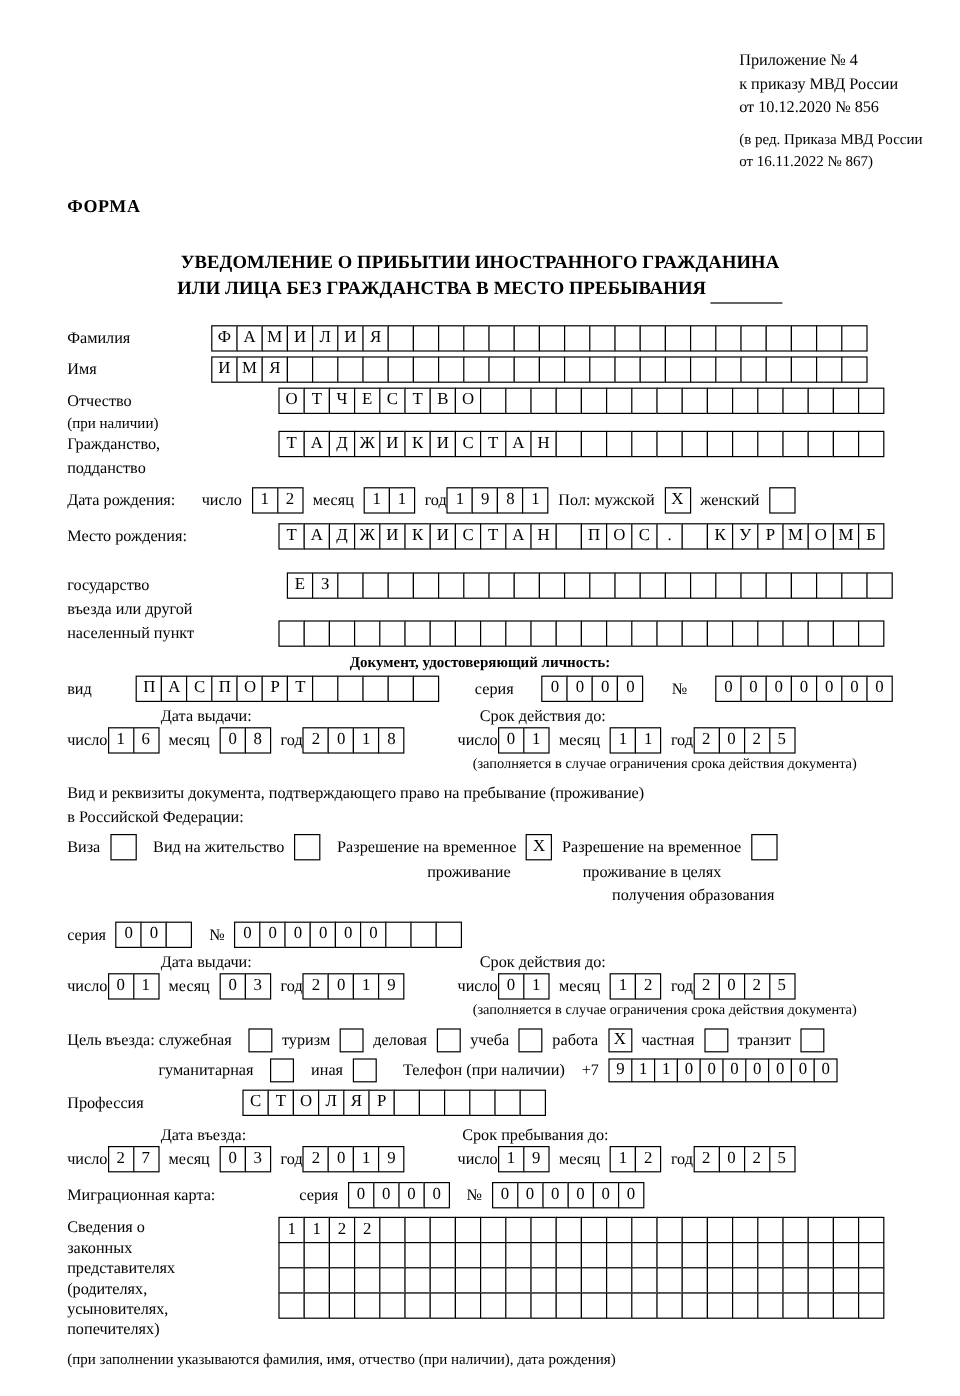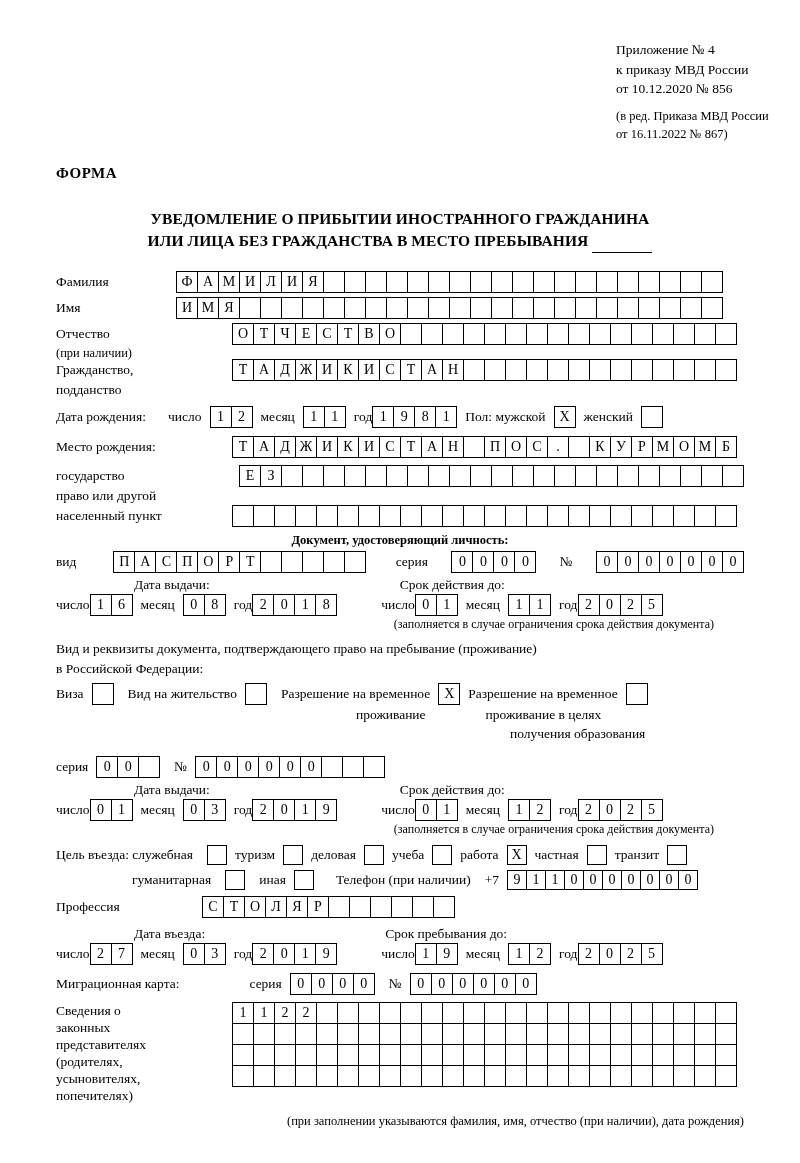--- a/index.html
+++ b/index.html
@@ -84,21 +84,21 @@
   }
   .note-right{
     font-size:12px;
     text-align:right;
     margin-top:1px;
     padding-right:30px;
   }
   .p-left{font-size:13.5px;margin-top:9px;}
   .small-txt{font-size:12.5px;}
   .bottom-note{
-    text-align:right;
+    text-align:left;
     font-size:12.5px;
     margin-top:10px;
   }
   .col-lines{display:flex;flex-direction:column;}
   .col-lines .boxes{margin-top:-1px;}
   .multiline-label{
     font-size:13.5px;
     line-height:1.25;
     width:112px;
   }
@@ -306,21 +306,21 @@
         <span class="bx"> </span>
         <span class="bx">К</span>
         <span class="bx">У</span>
         <span class="bx">Р</span>
         <span class="bx">М</span>
         <span class="bx">О</span>
         <span class="bx">М</span>
         <span class="bx">Б</span>
       </div>
   </div>
-  <div class="row" style="margin-top:7px;gap:16px;">
+  <div class="row" style="margin-top:19px;gap:16px;">
     <div class="lbl w150">государство</div>
     <div class="boxes" style="margin-left:26px;">
         <span class="bx first">Е</span>
         <span class="bx">З</span>
         <span class="bx"></span>
         <span class="bx"></span>
         <span class="bx"></span>
         <span class="bx"></span>
         <span class="bx"></span>
         <span class="bx"></span>
@@ -336,21 +336,21 @@
         <span class="bx"></span>
         <span class="bx"></span>
         <span class="bx"></span>
         <span class="bx"></span>
         <span class="bx"></span>
         <span class="bx"></span>
         <span class="bx"></span>
       </div>
   </div>
   <div class="row" style="margin-top:1px;">
-    <div class="lbl w150">право или другой</div>
+    <div class="lbl w150">въезда или другой</div>
   </div>
   <div class="row" style="margin-top:-19px;">
     <div class="lbl w150" style="padding-top:20px;">населенный пункт</div>
     <div class="boxes" style="margin-left:26px;margin-top:20px;">
         <span class="bx first"></span>
         <span class="bx"></span>
         <span class="bx"></span>
         <span class="bx"></span>
         <span class="bx"></span>
         <span class="bx"></span>

